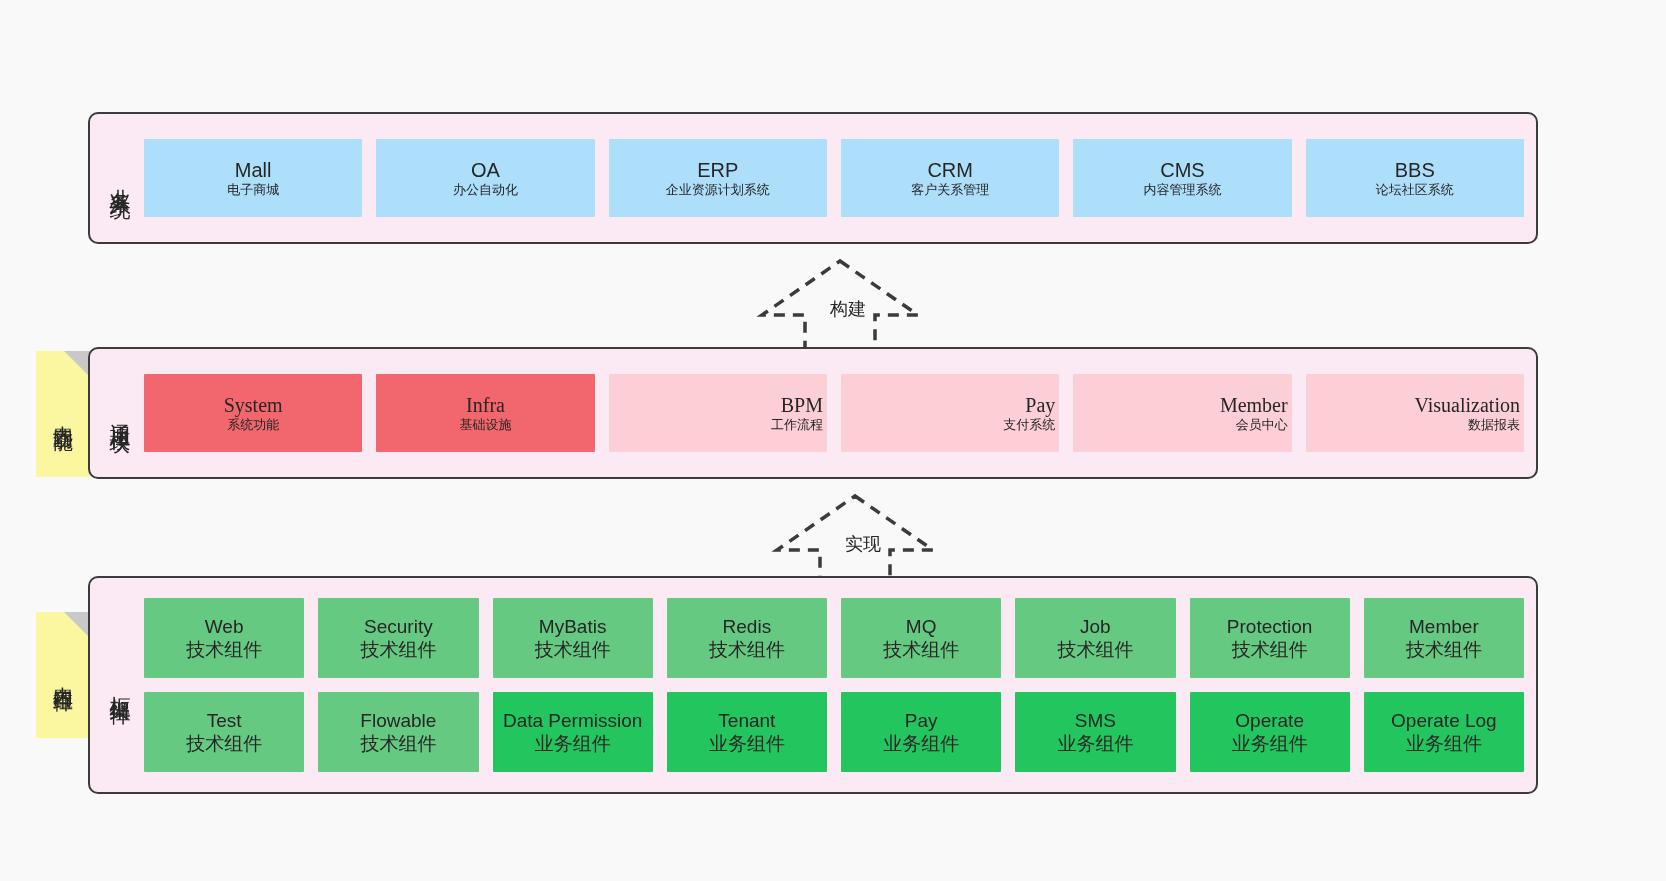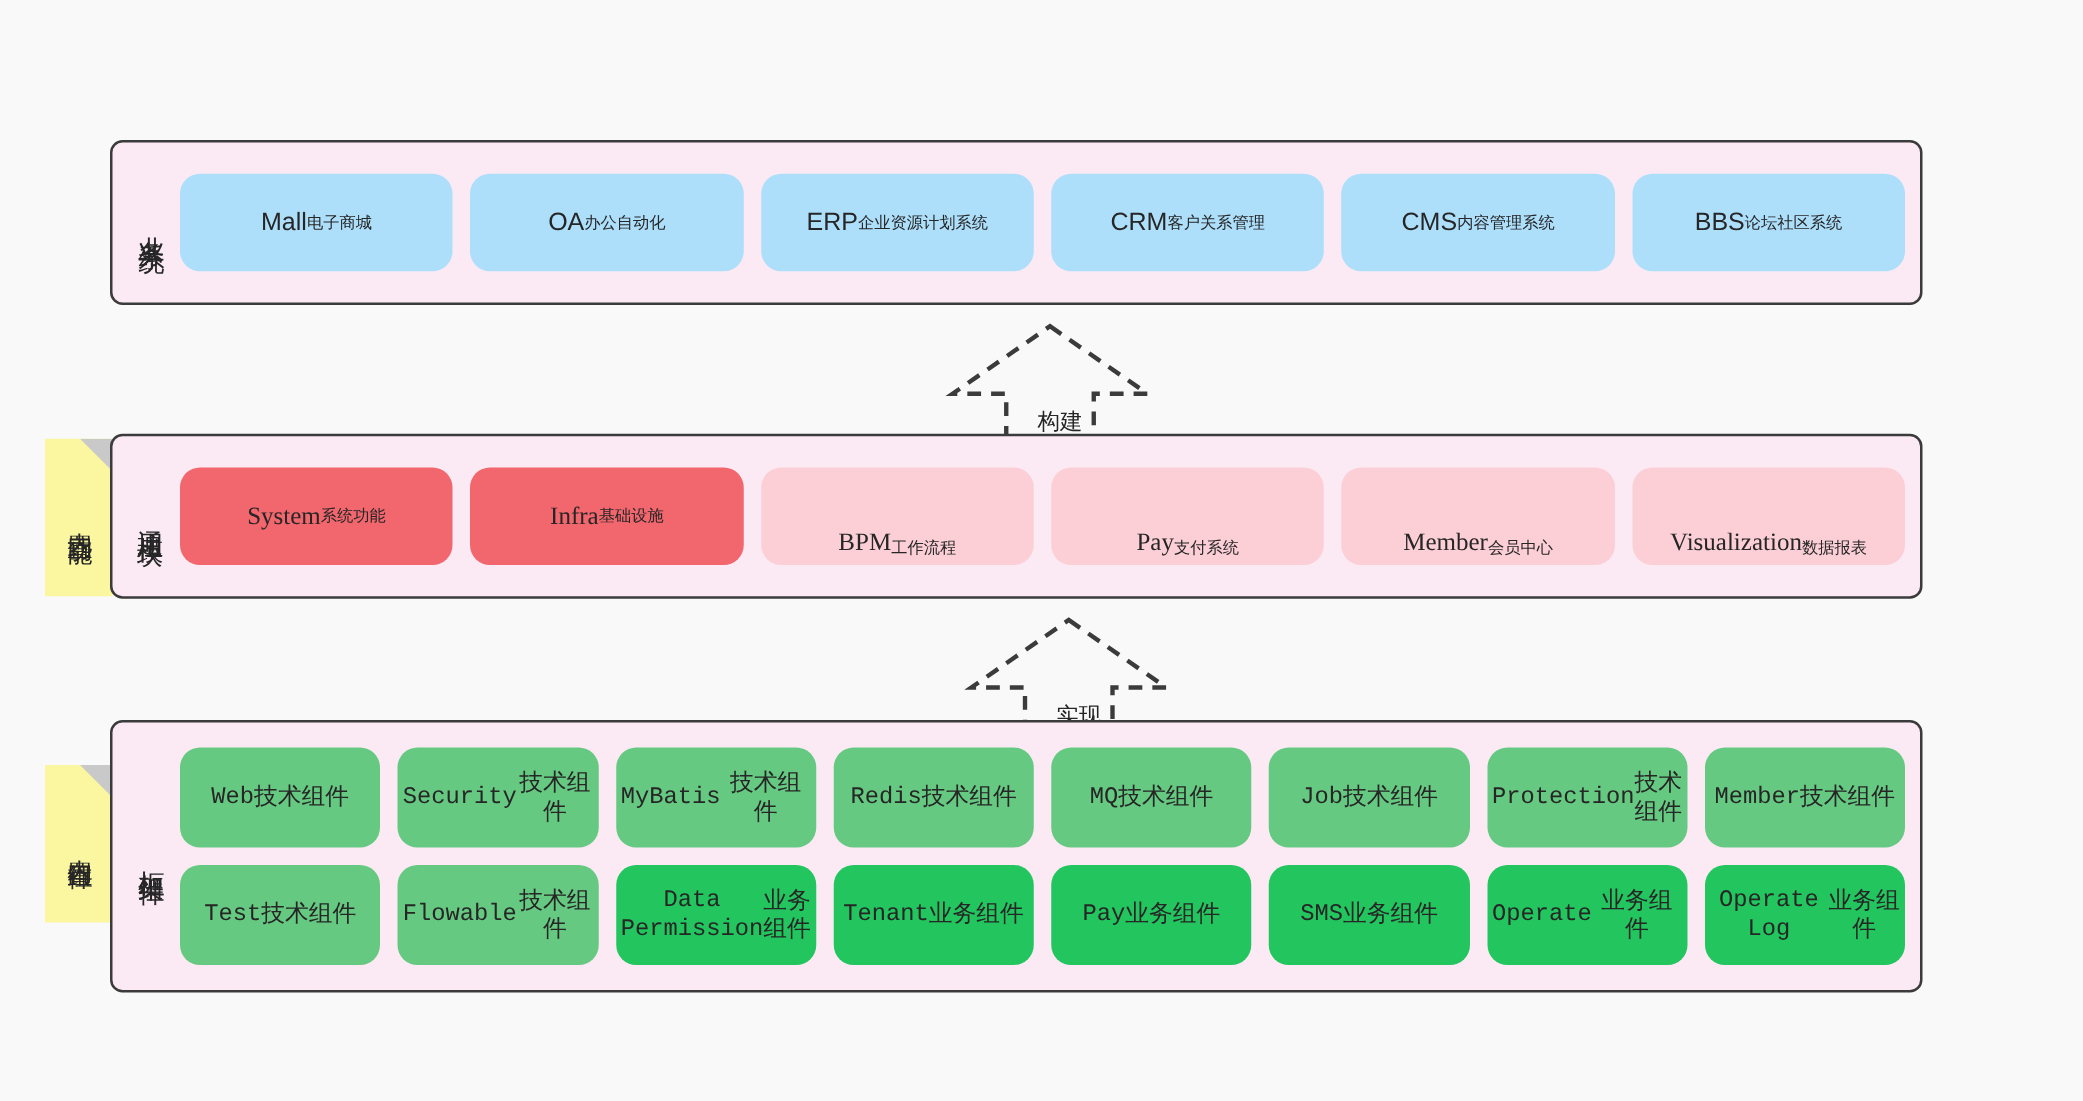--- a/index.html
+++ b/index.html
@@ -55,22 +55,23 @@
 
   .cell-row {
     display: flex;
     gap: 14px;
     align-items: stretch;
   }
 
   
   .card {
     flex: 1 1 0;
-    border-radius: 16px;
-    display: flex;
+    border-radius: 1px;
+    display: flex;
+    flex-direction: column;
     align-items: center;
     justify-content: center;
     text-align: center;
     color: #262626;
     line-height: 1.22;
     padding: 6px 4px;
     min-width: 0;
   }
   .card .en { font-size: 20px; }
   .card .cn { font-size: 13px; }
@@ -86,21 +87,21 @@
   #layer-business { left: 88px;  top: 112px;  width: 1450px; height: 132px; }
   #layer-business .card { height: 78px; }
 
   
   #layer-modules  { left: 88px;  top: 347px;  width: 1450px; height: 132px; font-family: Liberation Serif, serif; }
   #layer-modules .card { height: 78px; }
 
   
   #layer-framework{ left: 88px;  top: 576px;  width: 1450px; height: 218px; }
   #layer-framework .card { height: 80px; }
-  #layer-framework .card .en { font-size: 19px; font-family: Liberation Mono, monospace; }
+  #layer-framework .card .en { font-size: 19px; }
   #layer-framework .card .cn { font-size: 19px; }
 
   
   .sticky {
     position: absolute;
     width: 54px;
     background: #fbf6a0;
     display: flex;
     align-items: center;
     justify-content: center;
@@ -133,21 +134,20 @@
   }
   .gen-arrow svg { display: block; width: 100%; height: 100%; }
   .gen-arrow .arrow-label {
     position: absolute;
     left: 16px; right: 0;
     top: 40px;
     text-align: center;
     font-size: 18px;
     color: #262626;
     user-select: none;
-    margin-top: 28px;
   }
   #arrow-build     { left: 755px; top: 257px; }
   #arrow-implement { left: 770px; top: 492px; }
 </style>
 </head>
 <body>
 
 <div id="canvas">
 
   <div class="layer" id="layer-business">

